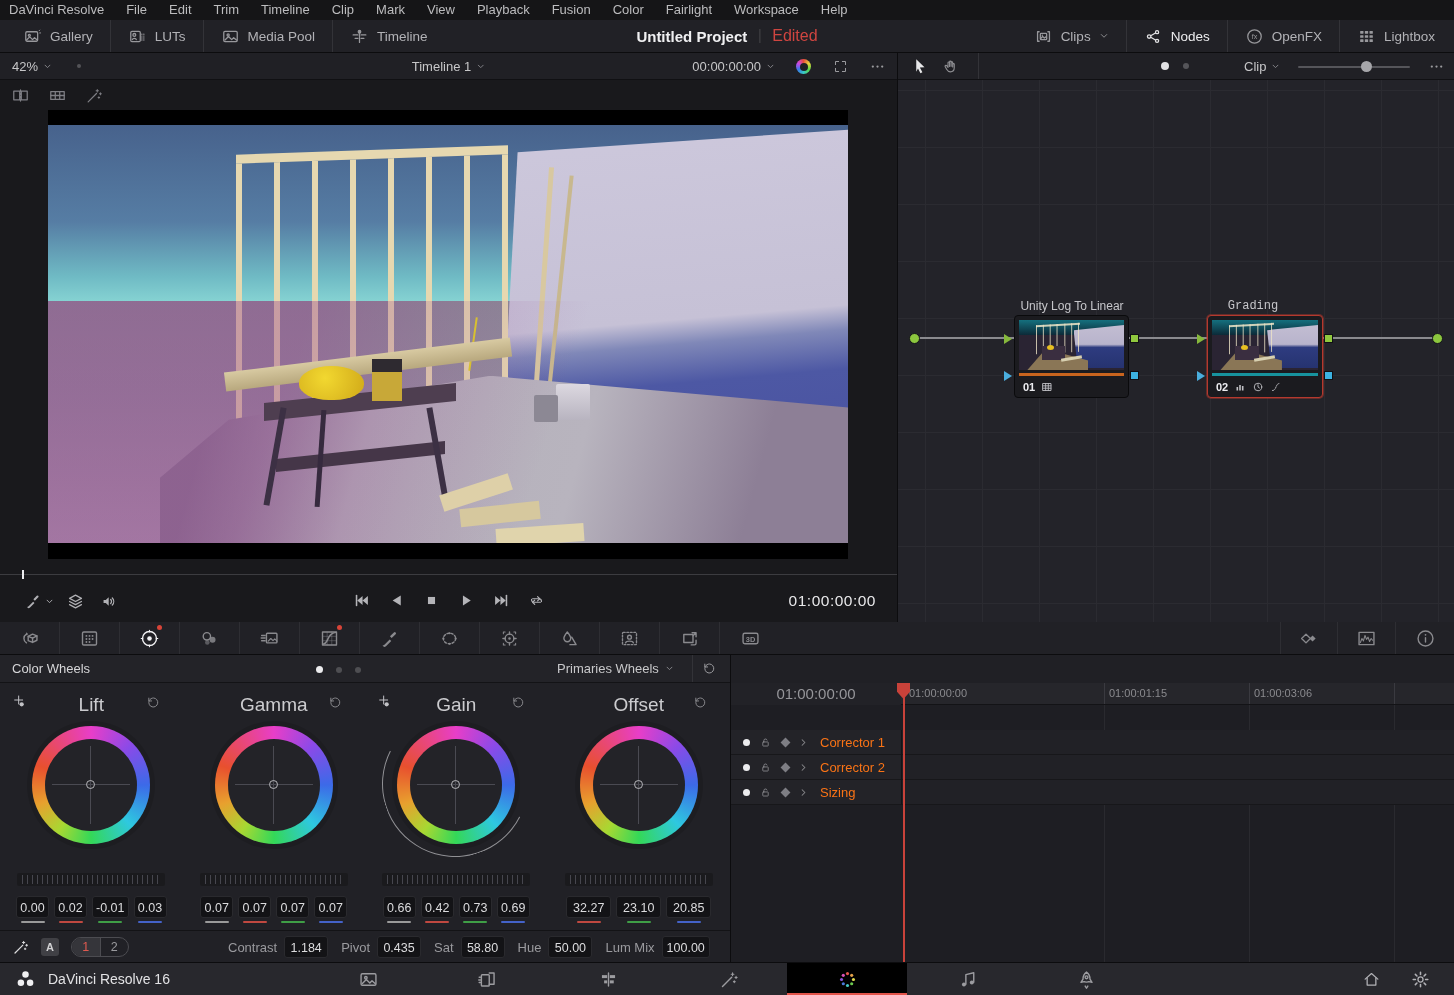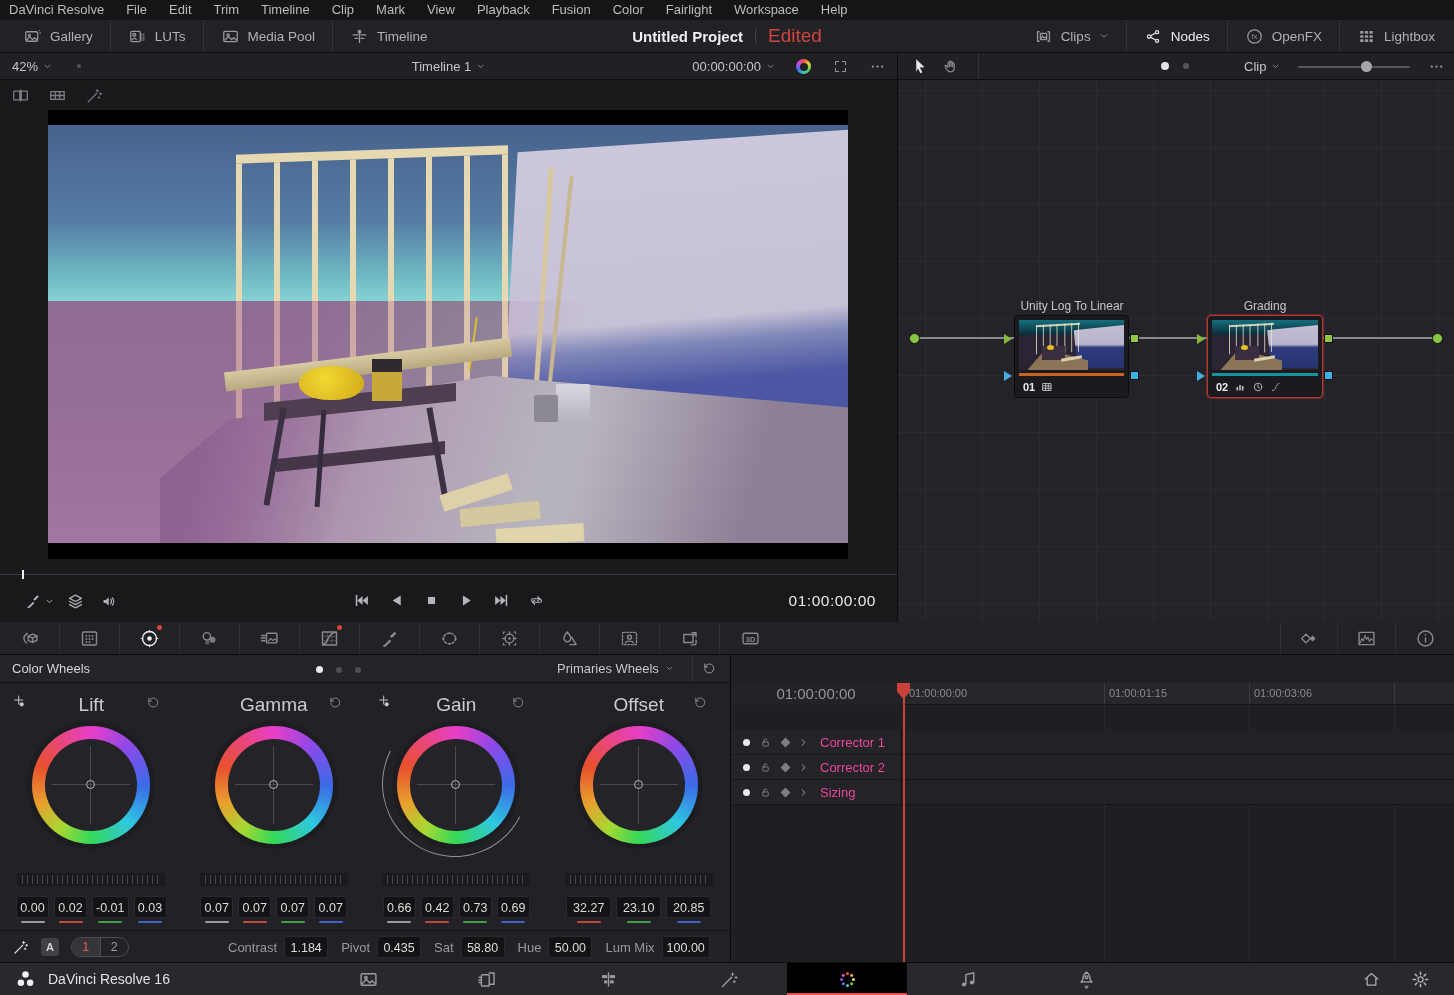--- a/index.html
+++ b/index.html
@@ -26,21 +26,21 @@
   .tb-group.left .tb-btn:not(:last-child), .tb-group.right .tb-btn:not(:last-child) { border-right:1px solid #333338; }
   .tb-btn .tbi { width:19px; height:19px; color:#98989c;justify-content:center; }
   .tb-btn .tbl { font-size:13.5px; }
   .tb-btn.active { color:#ececee; }
   .tb-btn.active .tbi { color:#e2e2e4; }
   .tb-btn .ch { width:10px; height:10px; color:#8a8a8e; }
   .tb-center { position:absolute; left:50%; top:0; transform:translateX(-50%); height:32px;
                display:flex; align-items:center; gap:12px; }
   .proj-title { color:#f0f0f2; font-size:15px; font-weight:bold; white-space:nowrap; }
   .tb-center .sep { width:1px; height:14px; background:#46464a; }
-  .proj-status { color:#cf4540; font-size:19px; }
+  .proj-status { color:#cf4540; font-size:16px; }
 
   
   #main { position:absolute; left:0; top:53px; width:1454px; height:569px; }
   #viewer { position:absolute; left:0; top:0; width:897px; height:569px; background:#19191c; }
   #nodepanel { position:absolute; left:897px; top:0; width:557px; height:569px; border-left:1px solid #0c0c0e; }
 
   .vheader { position:absolute; left:0; top:0; width:897px; height:27px; background:#202025;
              border-bottom:1px solid #101013; }
   .hdr-item { position:absolute; top:0; height:26px; display:flex; align-items:center; gap:5px; color:#c6c6c8; }
   .hdr-item .ch { width:9px; height:9px; color:#8a8a8e; }
@@ -247,21 +247,21 @@
   .rtick { position:absolute; top:4px; font-size:11px; color:#8a8a8e; }
   .rline { position:absolute; top:0; width:1px; height:21px; background:#3a3a40; }
   .kfbody { position:absolute; left:0; top:50px; width:724px; height:257px; background:#1e1e23; }
   .kf-gline { position:absolute; top:0; bottom:0; width:1px; background:#2a2a2f; }
   .krow { position:absolute; left:0; width:724px; height:25px; }
   .klabel { position:absolute; left:0; top:0; width:170px; height:25px; background:#232328;
             border-bottom:1px solid #17171a; display:flex; align-items:center; }
   .ktrack { position:absolute; left:170px; right:0; top:0; height:25px; background:#212126;
             border-bottom:1px solid #17171a; border-left:1px solid #141417; }
   .krow.master .klabel { background:#2c2c31; justify-content:center; }
-  .kname { font-size:13px; color:#ec4899; }
+  .kname { font-size:13px; color:#f97316; }
   .krow.master .kname { color:#cacace; }
   .kdot { width:7px; height:7px; border-radius:50%; background:#ececee; margin-left:12px; }
   .klock { width:13px; height:13px; color:#8a8a8e; margin-left:9px; }
   .kdiamond { width:7px; height:7px; background:#7e7e84; transform:rotate(45deg); margin-left:10px; }
   .kchev { width:11px; height:11px; color:#8a8a8e; margin-left:9px; margin-right:11px; }
   .masterbar { position:absolute; left:4px; right:0; top:2px; height:20px; background:#7b7f88; }
   .playhead { position:absolute; left:172px; top:28px; width:2px; height:279px; background:#c8423a; }
   .playhead-cap { position:absolute; left:166px; top:28px; width:13px; height:16px; background:#c8423a;
                   clip-path:polygon(0 0,100% 0,100% 55%,50% 100%,0 55%); }
 
@@ -615,21 +615,21 @@
             </svg>
           </span>
       </div>
 
       <div class="ncanvas">
         <div class="wire"></div>
         <div class="nend left"></div>
         <div class="nend right"></div>
 
         <div class="ntitle" style="left:84px;">Unity Log To Linear</div>
-        <div class="ntitle" style="left:277px;">Grading</div>
+        <div class="ntitle" style="left:265px;font-family:Liberation Mono, monospace;">Grading</div>
 
         <div class="nbox" style="left:116px;padding-left:29px;">
           <div class="nthumb">
               <div class="nt-sky"></div>
               <div class="nt-ground"></div>
               <div class="nt-wall"></div>
               <div class="nt-floor"></div>
               <div class="nt-frame"></div>
               <div class="nt-bench"></div>
               <div class="nt-hat"></div>

